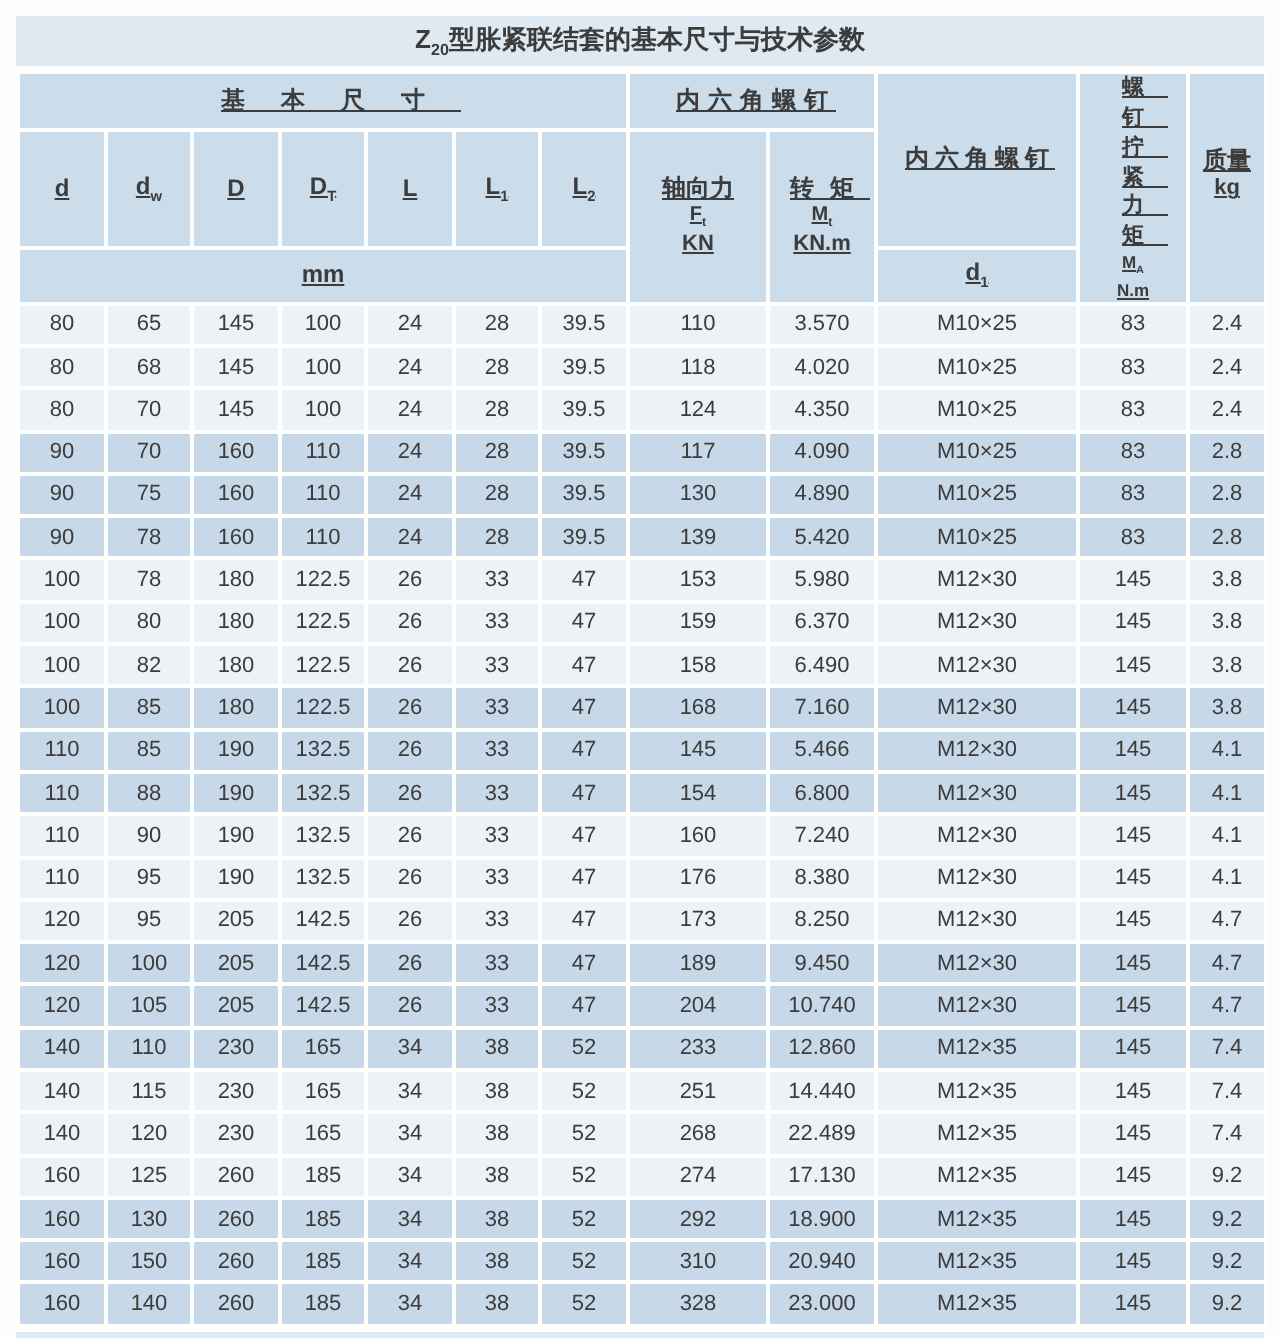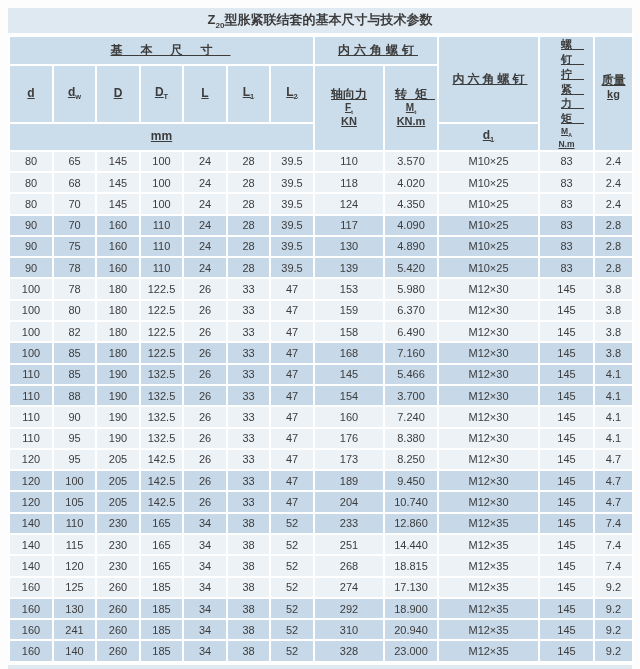--- a/index.html
+++ b/index.html
@@ -299,21 +299,21 @@
         </tr>
         <tr class="band">
           <td>110</td>
           <td>88</td>
           <td>190</td>
           <td>132.5</td>
           <td>26</td>
           <td>33</td>
           <td>47</td>
           <td>154</td>
-          <td>3.700</td>
+          <td>6.800</td>
           <td>M12×30</td>
           <td>145</td>
           <td>4.1</td>
         </tr>
         <tr>
           <td>110</td>
           <td>90</td>
           <td>190</td>
           <td>132.5</td>
           <td>26</td>
@@ -411,21 +411,21 @@
         </tr>
         <tr>
           <td>140</td>
           <td>120</td>
           <td>230</td>
           <td>165</td>
           <td>34</td>
           <td>38</td>
           <td>52</td>
           <td>268</td>
-          <td>18.815</td>
+          <td>22.489</td>
           <td>M12×35</td>
           <td>145</td>
           <td>7.4</td>
         </tr>
         <tr>
           <td>160</td>
           <td>125</td>
           <td>260</td>
           <td>185</td>
           <td>34</td>
@@ -446,21 +446,21 @@
           <td>38</td>
           <td>52</td>
           <td>292</td>
           <td>18.900</td>
           <td>M12×35</td>
           <td>145</td>
           <td>9.2</td>
         </tr>
         <tr class="band">
           <td>160</td>
-          <td>241</td>
+          <td>150</td>
           <td>260</td>
           <td>185</td>
           <td>34</td>
           <td>38</td>
           <td>52</td>
           <td>310</td>
           <td>20.940</td>
           <td>M12×35</td>
           <td>145</td>
           <td>9.2</td>

